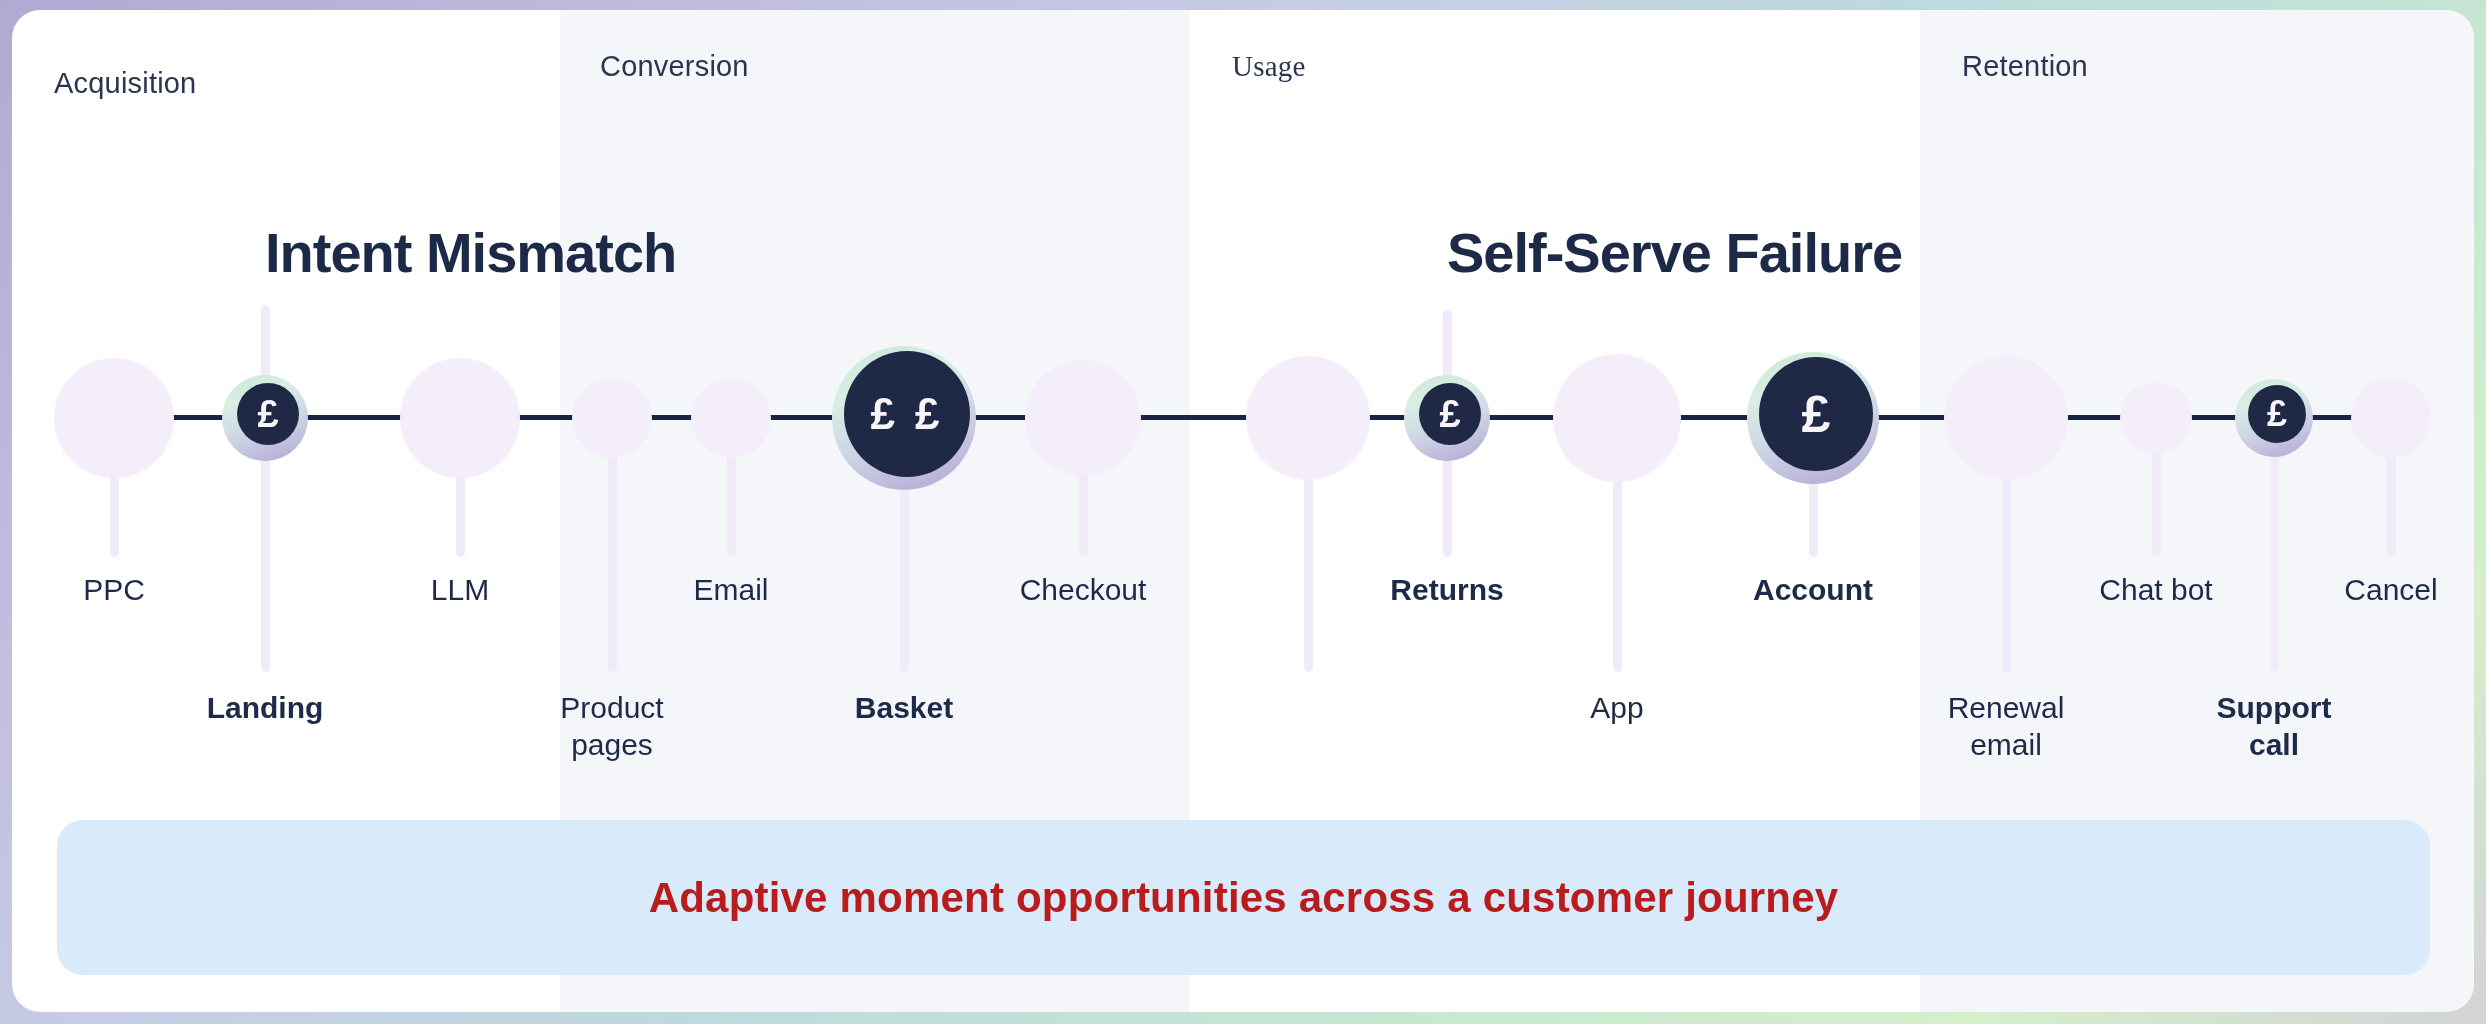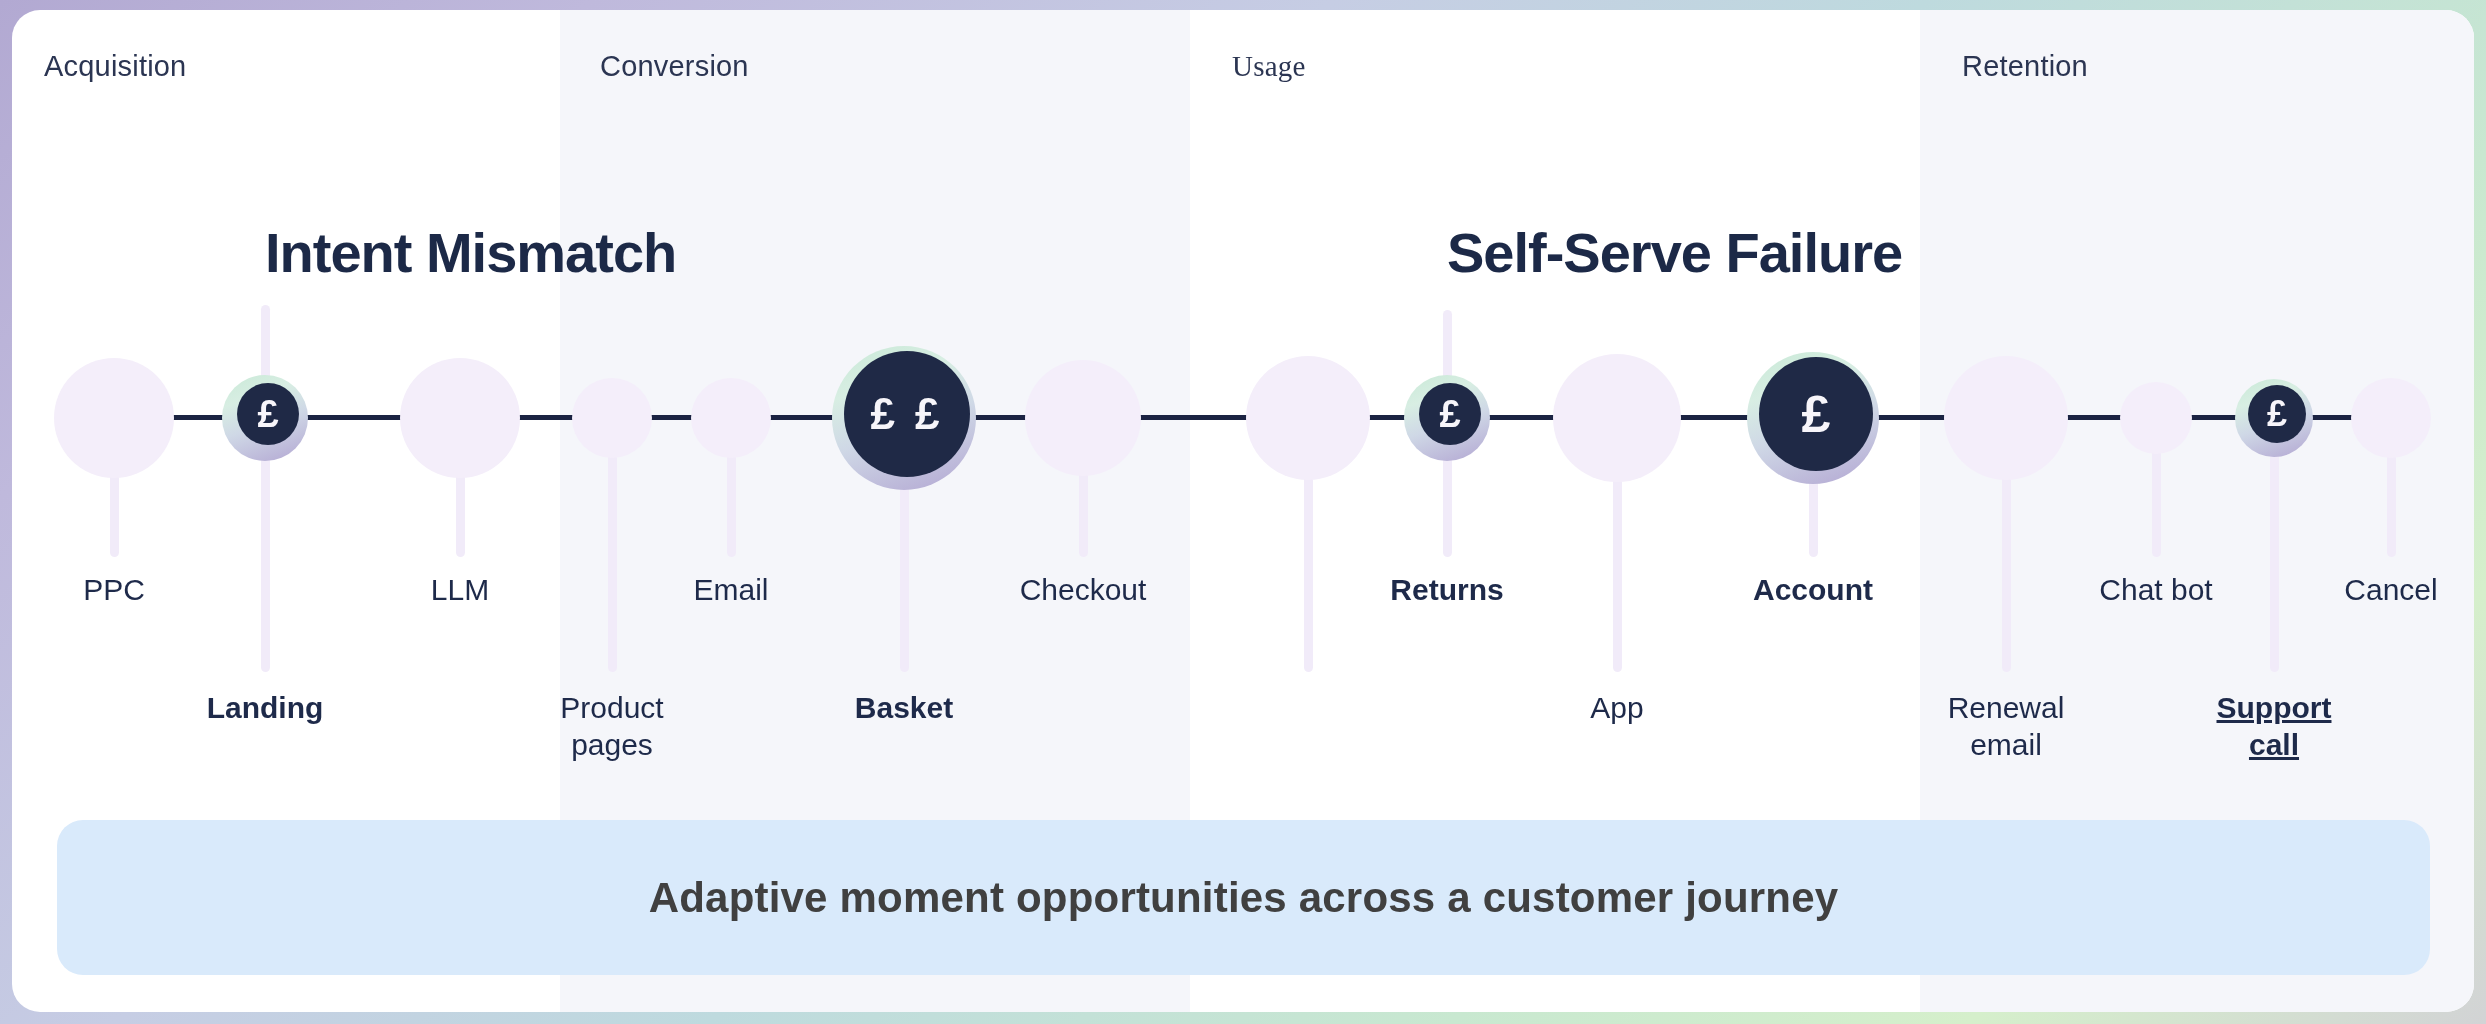--- a/index.html
+++ b/index.html
@@ -12,21 +12,21 @@
   #card{
     position:absolute;left:12px;top:10px;width:2462px;height:1002px;
     background:#ffffff;border-radius:28px;overflow:hidden;
   }
   .stripe{position:absolute;top:0;bottom:0;background:#f5f6fa;}
   #stripe-conversion{left:548px;width:630px;}
   #stripe-retention{left:1908px;width:554px;}
   .col-label{
     position:absolute;top:40px;font-size:29px;color:#2b3552;letter-spacing:.2px;
   }
-  #col-acquisition{left:32px;}
+  #col-acquisition{left:42px;margin-top:17px;}
   #col-conversion{left:588px;}
   #col-usage{left:1220px;font-family:Liberation Serif, serif;}
   #col-retention{left:1950px;}
   .heading{
     position:absolute;top:210px;font-size:56px;font-weight:700;color:#1c2947;
     letter-spacing:-1px;white-space:nowrap;z-index:6;
   }
   #heading-intent{left:253px;}
   #heading-selfserve{left:1435px;}
   #journey-line{
@@ -52,21 +52,21 @@
     position:absolute;width:300px;text-align:center;z-index:5;
     font-size:30px;line-height:37px;color:#1e2a4a;
   }
   .node-label.bold{font-weight:700;}
   #banner{
     position:absolute;left:45px;top:810px;width:2373px;height:155px;
     background:#d9eafb;border-radius:26px;z-index:7;
     display:flex;align-items:center;justify-content:center;
   }
   #banner-text{
-    font-size:42px;font-weight:700;color:#404040;letter-spacing:.2px;
+    font-size:42px;font-weight:700;color:#b91c1c;letter-spacing:.2px;
   }
 </style>
 </head>
 <body>
 
 <div id="card">
 
   <div class="stripe" id="stripe-conversion"></div>
   <div class="stripe" id="stripe-retention"></div>
 
@@ -162,21 +162,21 @@
       <div class="circle" style="left: 2108px; top: 372px; width: 72px; height: 72px;"></div>
       <div class="node-label" style="left: 1994px; top: 561px;">
         <div>Chat bot</div>
       </div>
       <div class="stem" style="left: 2257.5px; top: 408px; height: 254px;"></div>
       <div class="ring" style="left: 2223px; top: 369px; width: 78px; height: 78px;">
         <div class="core" style="left: 13px; top: 6px; width: 58px; height: 58px; font-size: 36px; letter-spacing: 0px;">
           <div>£</div>
         </div>
       </div>
-      <div class="node-label bold" style="left: 2112px; top: 679px; text-decoration: underline;">
+      <div class="node-label bold" style="left: 2112px; top: 679px;">
         <div>Support</div>
         <div>call</div>
       </div>
       <div class="stem" style="left: 2374.5px; top: 408px; height: 139px;"></div>
       <div class="circle" style="left: 2339px; top: 368px; width: 80px; height: 80px;"></div>
       <div class="node-label" style="left: 2229px; top: 561px;">
         <div>Cancel</div>
       </div>
     </div>
 

